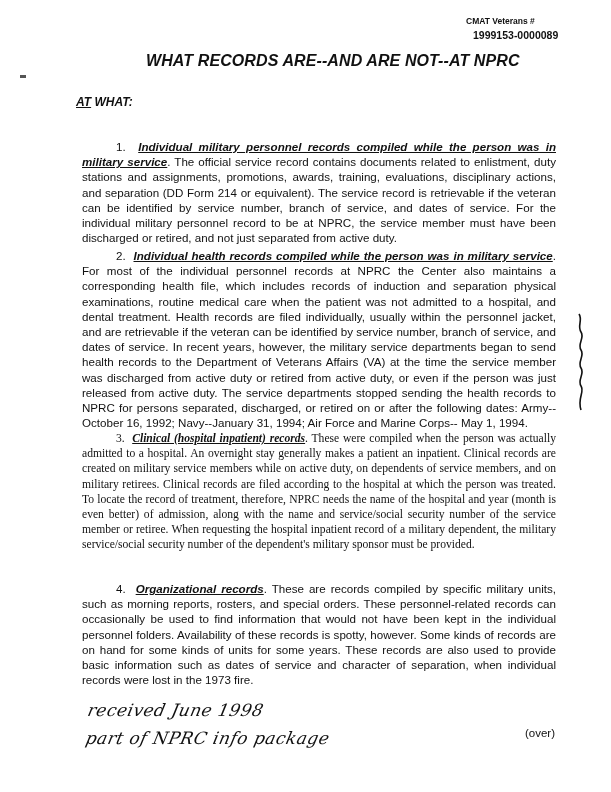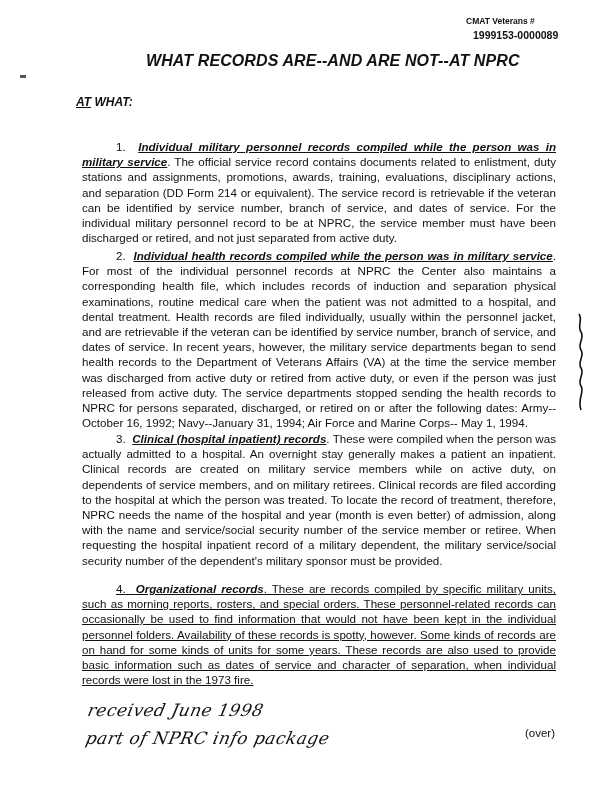--- a/index.html
+++ b/index.html
@@ -21,22 +21,22 @@
   }
   .section-head u { }
   .para {
     position: absolute; left: 82px; width: 474px; font-size: 11.6px; line-height: 15.2px;
     text-align: justify; text-align-last: left;
   }
   .para .num { padding-left: 34px; }
   .para .heading { font-weight: bold; font-style: italic; text-decoration: underline; }
   #p1 { top: 139px; }
   #p2 { top: 248px; }
-  #p3 { top: 431px; }
-  #p4 { top: 581px; text-decoration: underline; }
+  #p3 { top: 431px; font-family: Liberation Serif, serif; }
+  #p4 { top: 581px; }
   .over { position: absolute; left: 525px; top: 687px; font-size: 11.5px; margin-top: 40px; }
   .hand {
     position: absolute; font-family: "DejaVu Serif", serif; font-style: italic; font-size: 17px;
     color: #111; transform: skewX(-12deg); letter-spacing: 0.5px;
   }
   #hand1 { left: 88px; top: 700px; }
   #hand2 { left: 86px; top: 728px; }
   .squiggle { position: absolute; left: 575px; top: 312px; }
 </style>
 </head>

